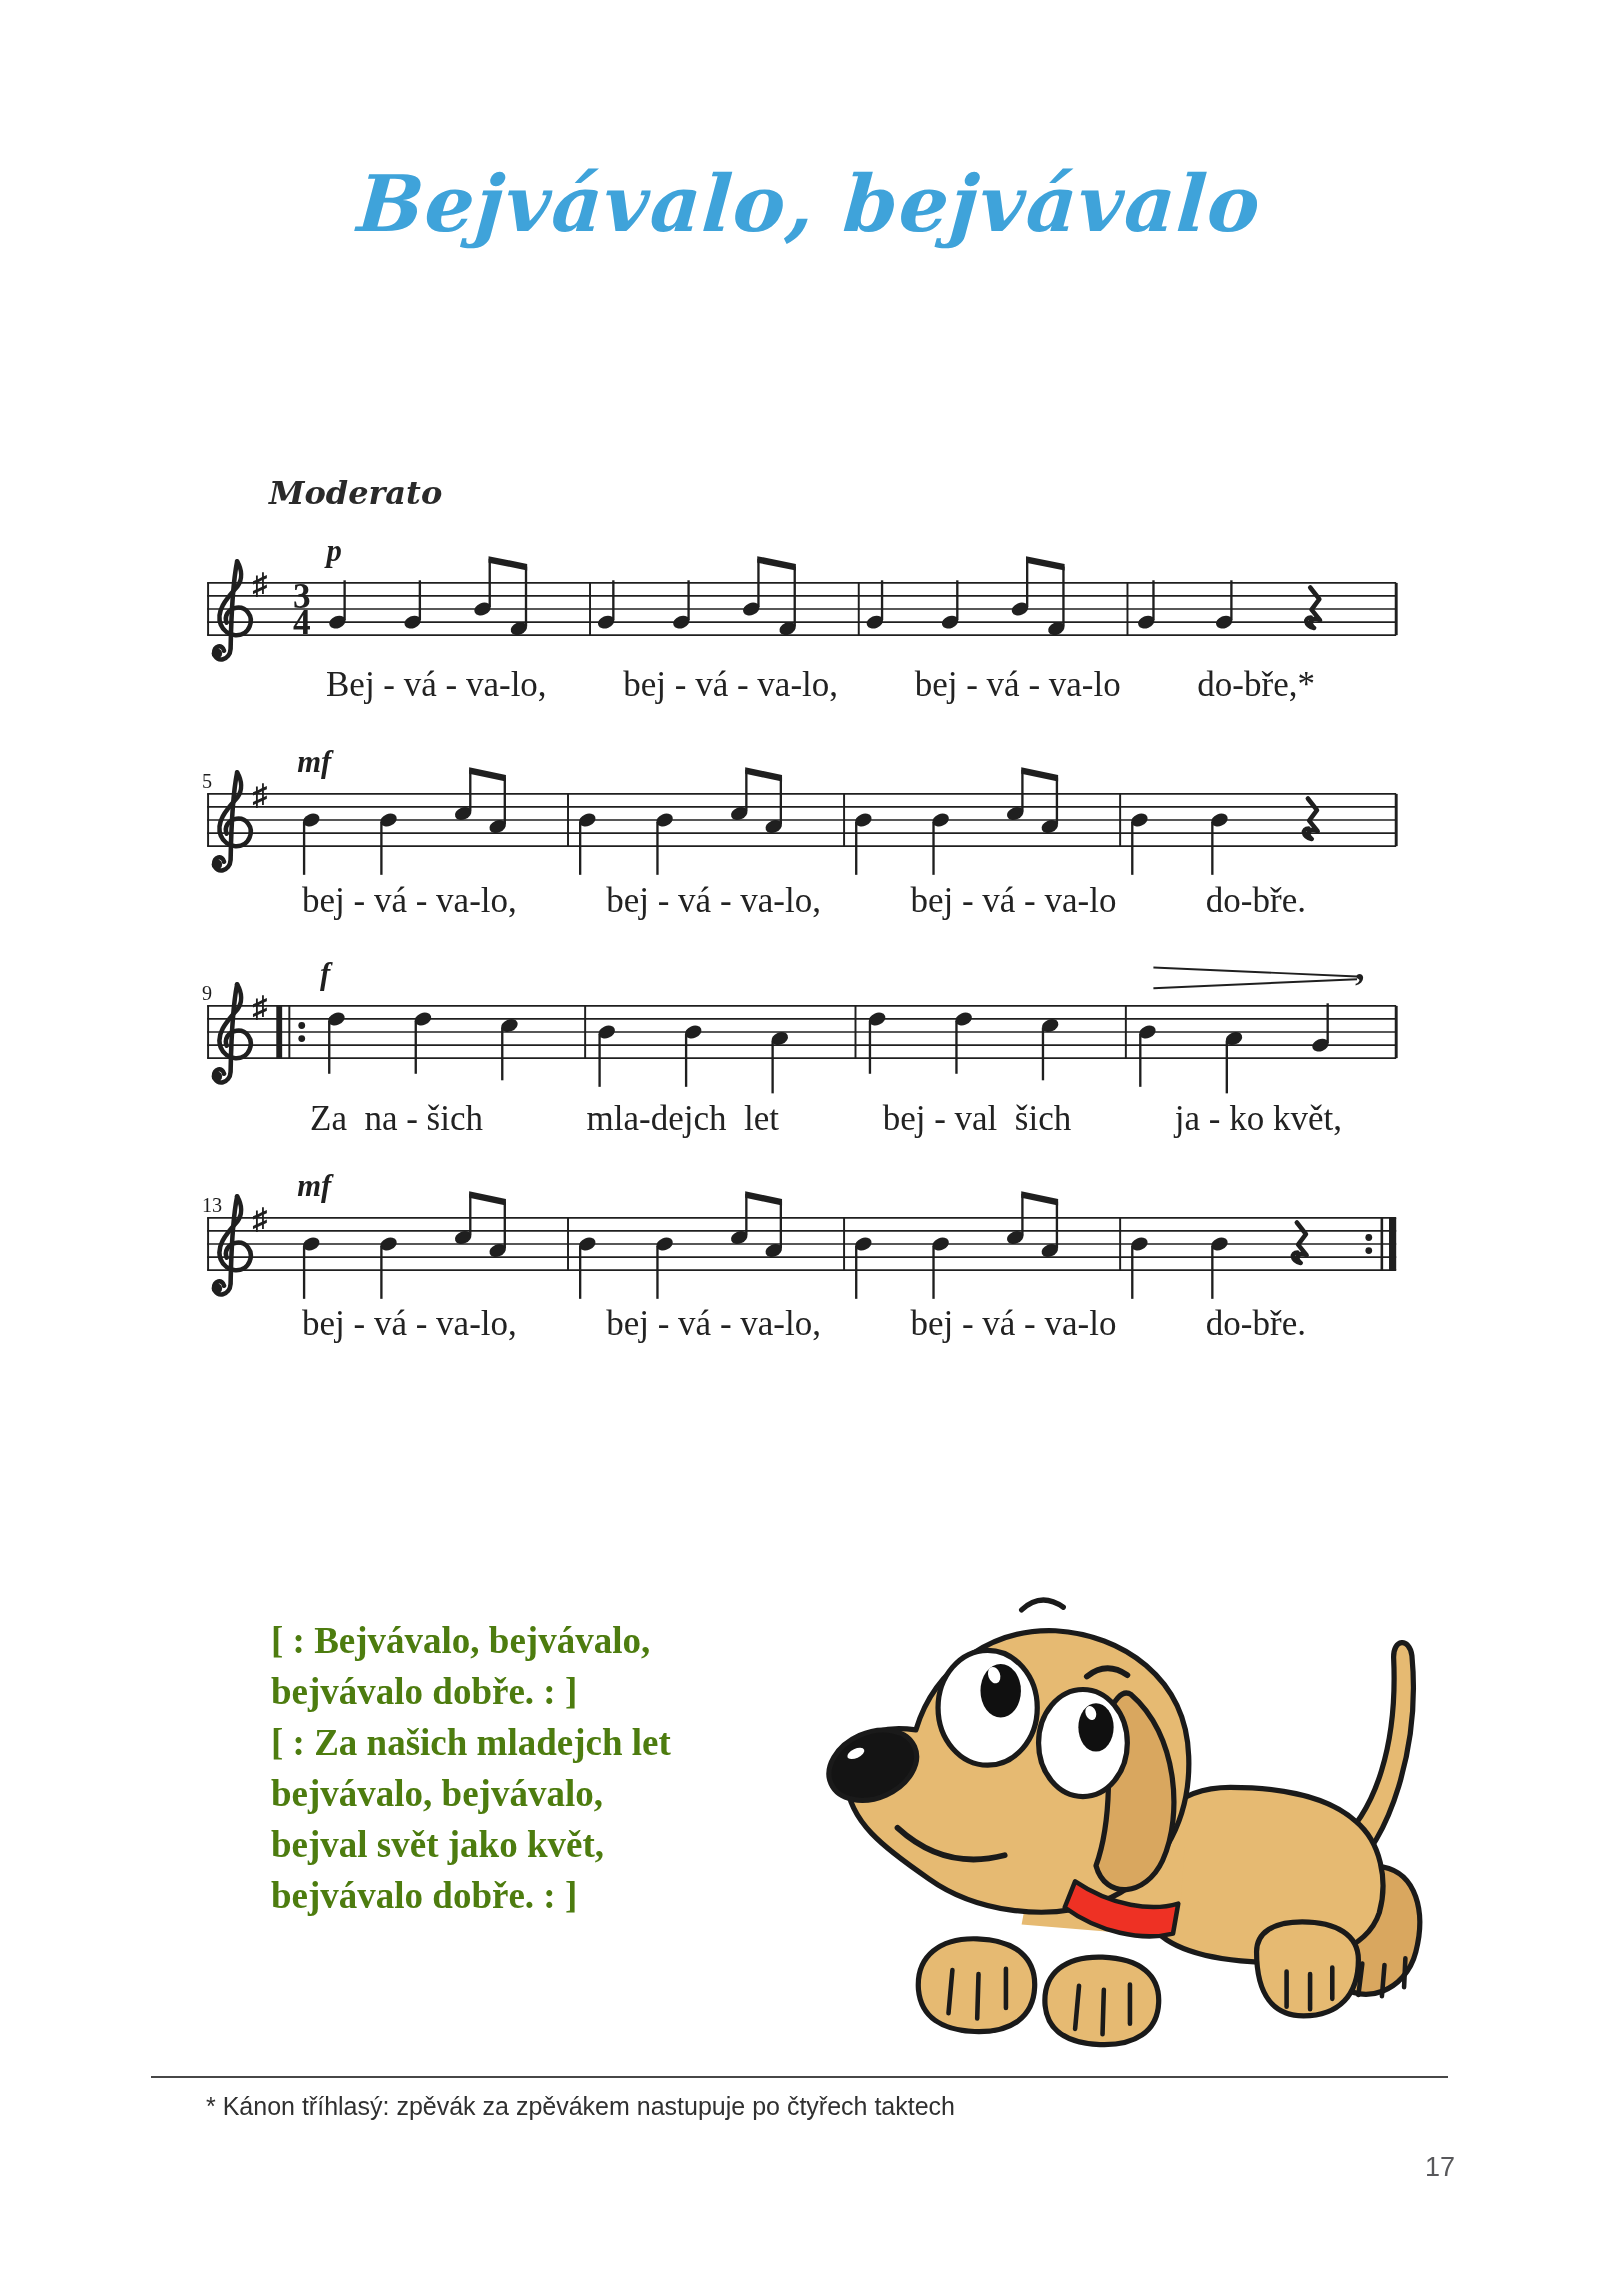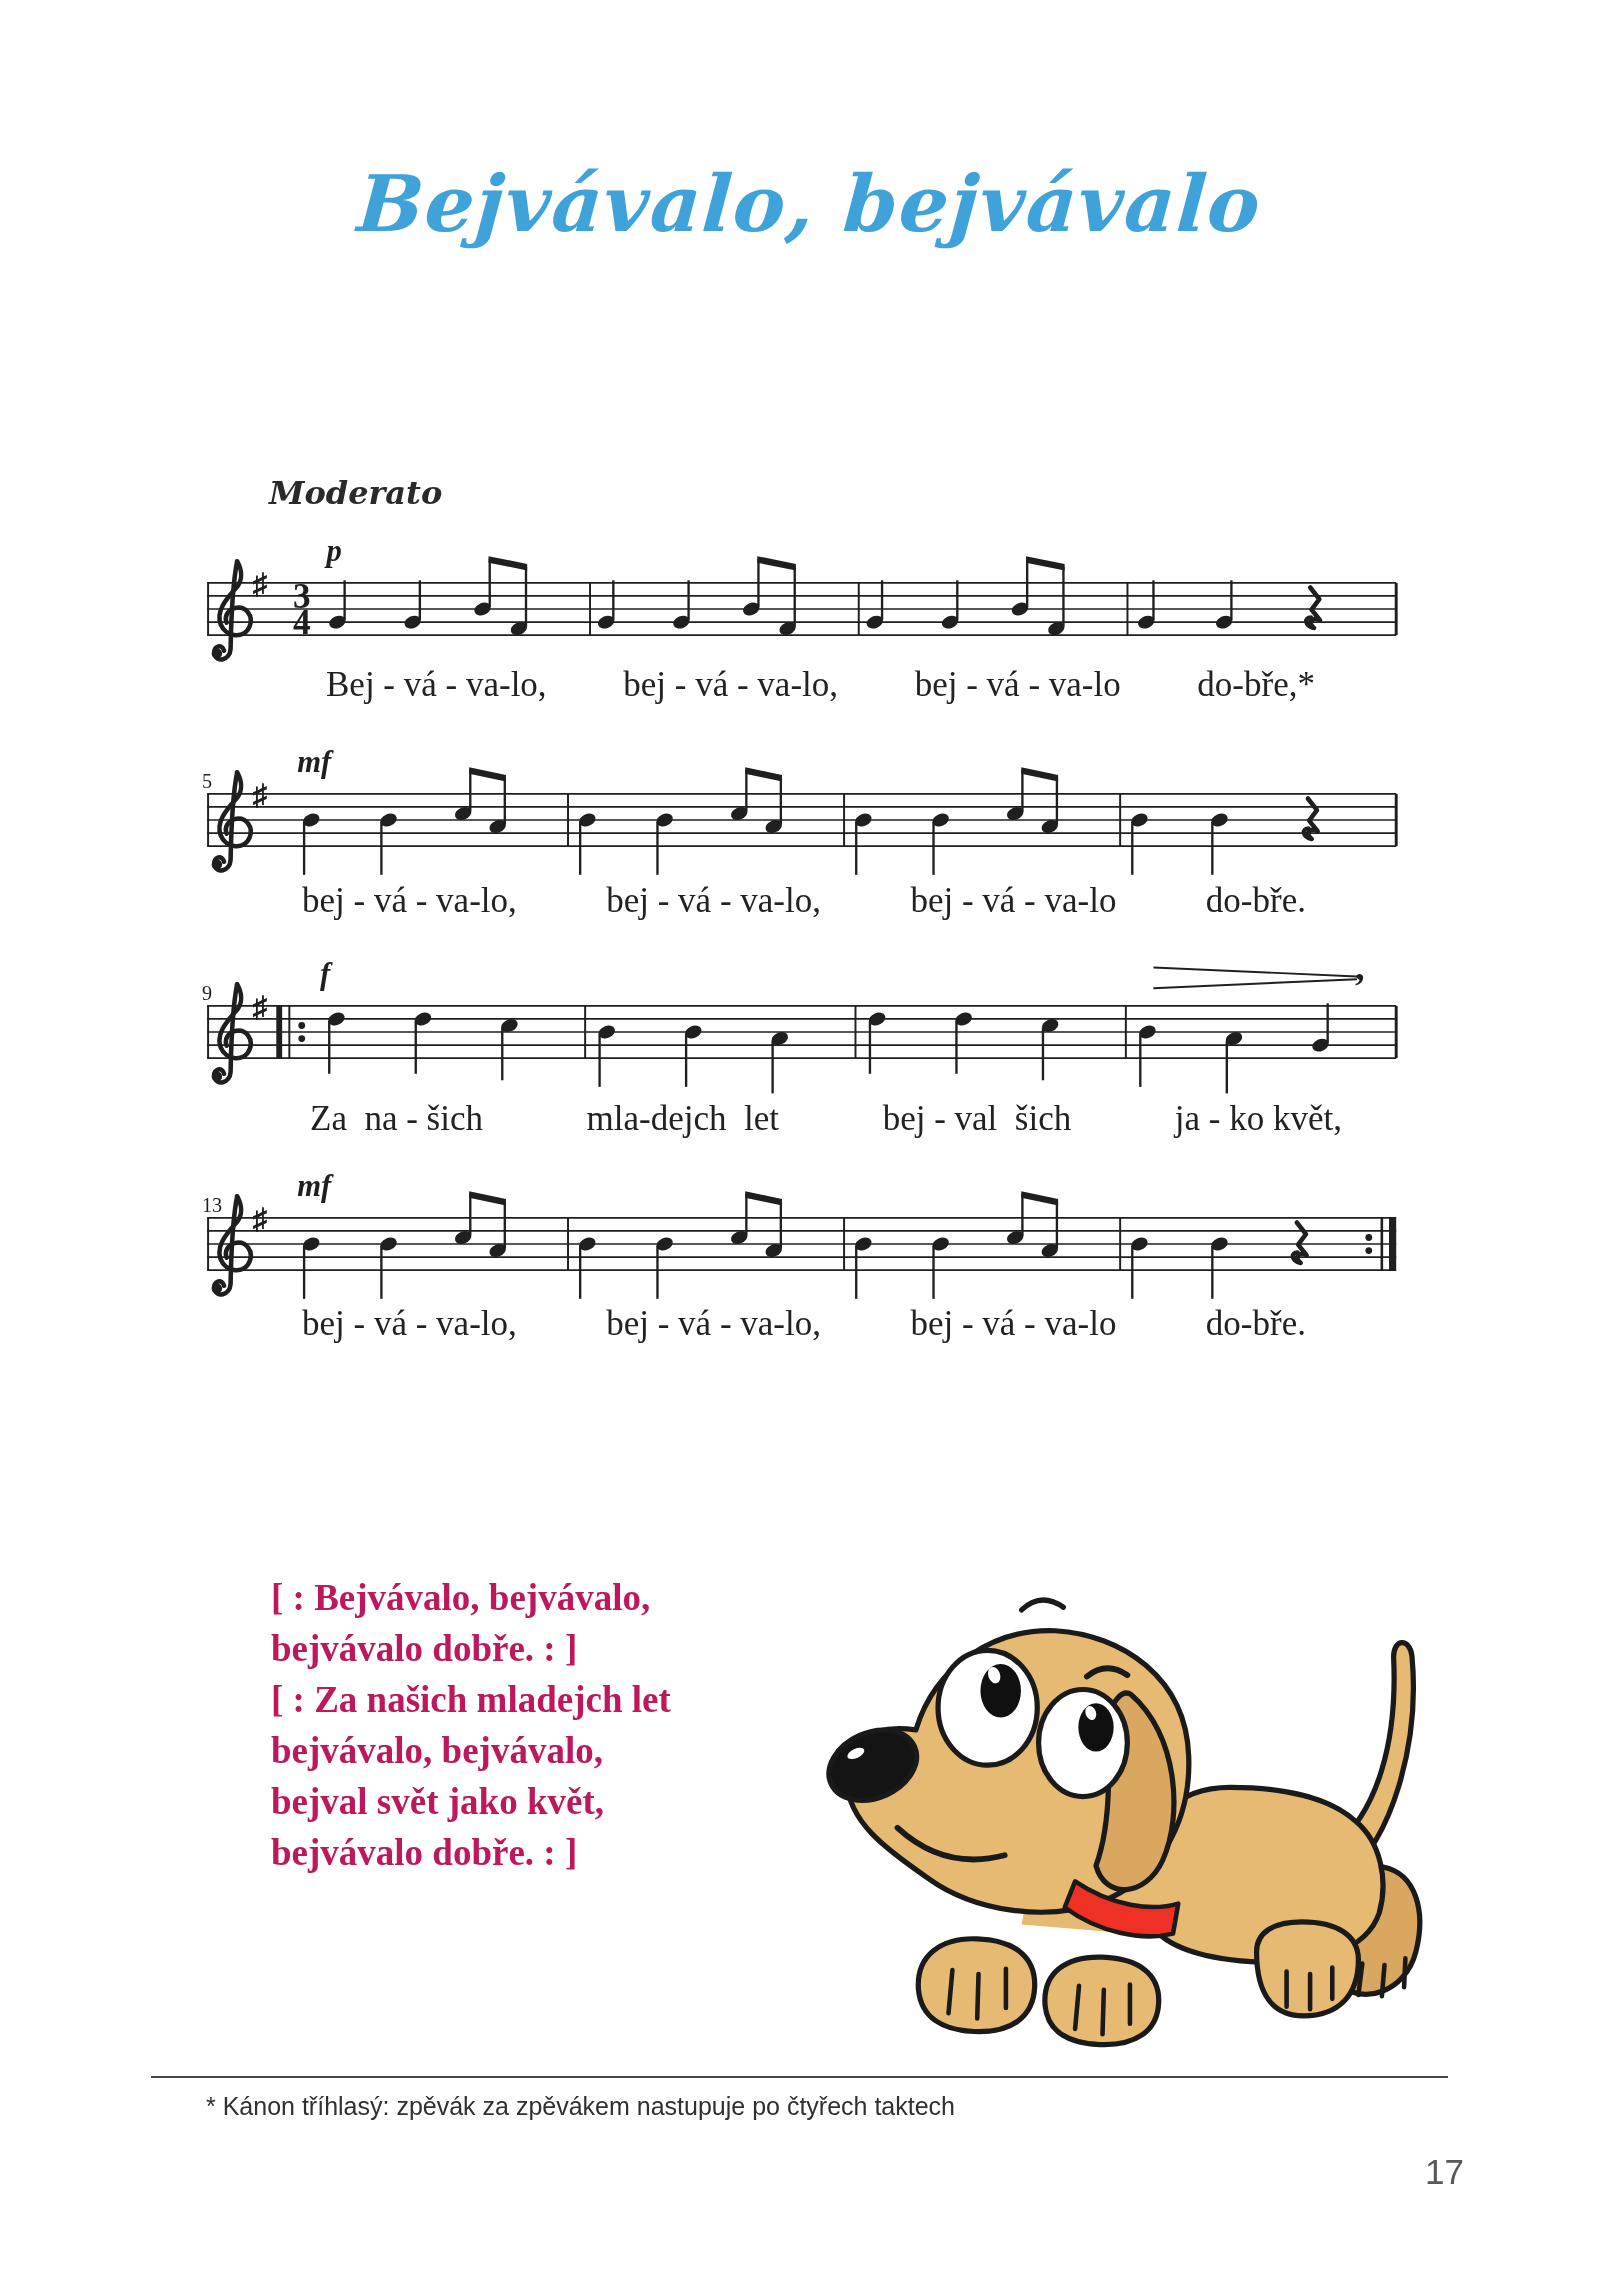--- a/index.html
+++ b/index.html
@@ -29,31 +29,31 @@
   svg .mnum{font:400 31px "Liberation Sans",sans-serif;}
   svg .breath{font:700 58px "Liberation Serif",serif;}
 
   .lyric-row{position:absolute;display:flex;justify-content:space-between;
              font-weight:400;font-size:35px;color:#222;white-space:pre;}
   #lyr0{left:326px;top:665px;width:989px;}
   #lyr1{left:302px;top:881px;width:1004px;}
   #lyr2{left:310px;top:1099px;width:1032px;}
   #lyr3{left:302px;top:1304px;width:1004px;}
 
-  .verse{position:absolute;left:271px;top:1572px;font-weight:700;
-         font-size:37px;line-height:51px;color:#be185d;}
+  .verse{position:absolute;left:271px;top:1615px;font-weight:700;
+         font-size:37px;line-height:51px;color:#4d7c0f;}
 
   .dog{position:absolute;left:806px;top:1572px;width:627px;height:483px;}
 
   .footnote-rule{position:absolute;left:151px;top:2076px;width:1297px;height:0;
                  border-top:2.6px solid #474747;}
   .footnote{position:absolute;left:206px;top:2092px;
             font-family:"Liberation Sans",sans-serif;font-size:25px;color:#303030;}
   .page-number{position:absolute;left:1425px;top:2152px;
-               font-family:"Liberation Sans",sans-serif;font-size:35px;color:#58585b;}
+               font-family:"Liberation Sans",sans-serif;font-size:27px;color:#58585b;}
 </style>
 </head>
 <body>
 
 <div class="page">
 
   <div class="title">Bejvávalo, bejvávalo</div>
 
 
   <div class="tempo">Moderato</div>

